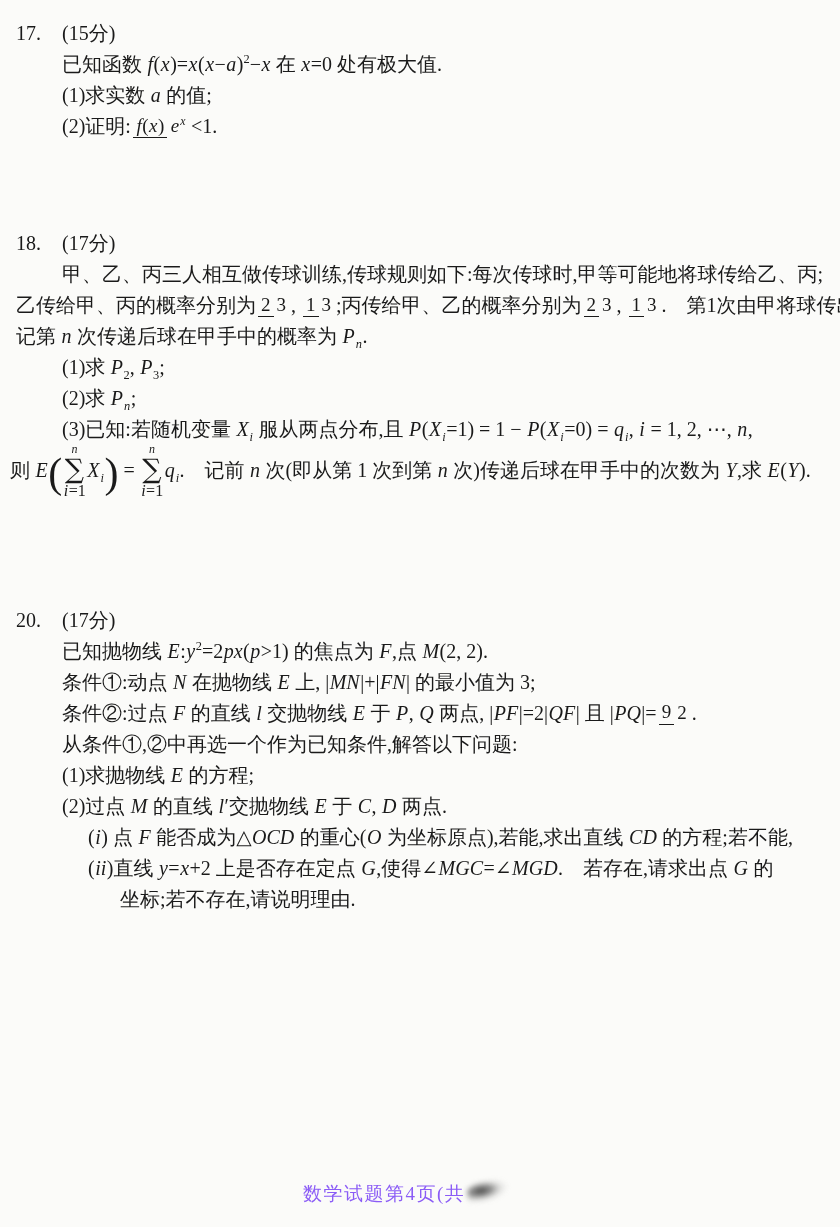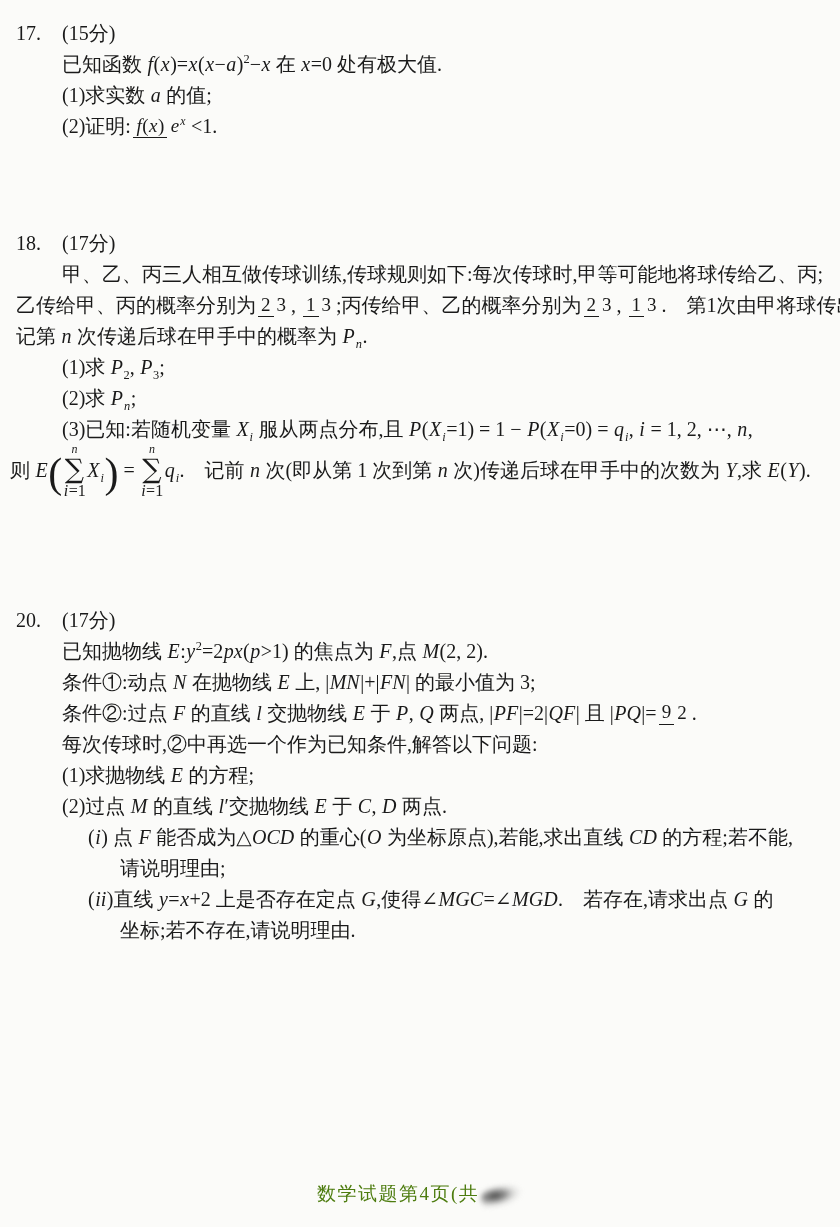--- a/index.html
+++ b/index.html
@@ -32,22 +32,22 @@
   .fr-d{padding:0 3px;}
   .sum{
     display:inline-flex;flex-direction:column;align-items:center;
     vertical-align:middle;line-height:1;margin:0 1px;transform:translateY(-2px);
   }
   .sum-t{font-size:12px;margin-bottom:1px;}
   .sum-s{font-size:27px;line-height:0.95;font-family:"DejaVu Serif",serif;}
   .sum-b{font-size:16px;margin-top:1px;}
   .bigp{font-size:2.1em;vertical-align:middle;line-height:0;font-weight:400;}
   .footer{
-    position:absolute;left:317px;top:1181px;display:flex;align-items:flex-end;
-    font-size:19px;color:#4d7c0f;letter-spacing:1.5px;white-space:nowrap;
+    position:absolute;left:303px;top:1181px;display:flex;align-items:flex-start;
+    font-size:19px;color:#8b5cf6;letter-spacing:1.5px;white-space:nowrap;
   }
   .smudge{
     display:inline-block;width:44px;height:21px;margin-left:2px;
     background:radial-gradient(ellipse 62% 55% at 32% 40%,
       rgba(45,45,45,0.9) 0%, rgba(80,80,80,0.6) 42%,
       rgba(130,130,130,0.25) 68%, rgba(160,160,160,0) 100%);
     filter:blur(2.5px);border-radius:50% 60% 70% 40%;transform:rotate(-10deg);
   }
 </style>
 </head>
@@ -108,25 +108,24 @@
     <div class="q-header">
       <span class="q-number">20.</span><span class="q-points">(17分)</span>
     </div>
     <div class="q-body">
           <div class="line ind-body">已知抛物线 <i>E</i>:<i>y</i><sup>2</sup>=2<i>px</i>(<i>p</i>&gt;1) 的焦点为 <i>F</i>,点 <i>M</i>(2, 2).</div>
           <div class="line ind-body">条件①:动点 <i>N</i> 在抛物线 <i>E</i> 上, |<i>MN</i>|+|<i>FN</i>| 的最小值为 3;</div>
           <div class="line ind-body">条件②:过点 <i>F</i> 的直线 <i>l</i> 交抛物线 <i>E</i> 于 <i>P</i>, <i>Q</i> 两点, |<i>PF</i>|=2|<i>QF</i>| 且 |<i>PQ</i>|=<span class="frac">
               <span class="fr-n">9</span>
               <span class="fr-d">2</span>
             </span>.</div>
-          <div class="line ind-body">每次传球时,②中再选一个作为已知条件,解答以下问题:</div>
+          <div class="line ind-body">从条件①,②中再选一个作为已知条件,解答以下问题:</div>
           <div class="line ind-body">(1)求抛物线 <i>E</i> 的方程;</div>
           <div class="line ind-body">(2)过点 <i>M</i> 的直线 <i>l</i>′交抛物线 <i>E</i> 于 <i>C</i>, <i>D</i> 两点.</div>
           <div class="line ind-sub">(<i>i</i>) 点 <i>F</i> 能否成为△<i>OCD</i> 的重心(<i>O</i> 为坐标原点),若能,求出直线 <i>CD</i> 的方程;若不能,</div>
-          <div class="line ind-subsub">请说明理由;</div>
           <div class="line ind-sub">(<i>ii</i>)直线 <i>y</i>=<i>x</i>+2 上是否存在定点 <i>G</i>,使得∠<i>MGC</i>=∠<i>MGD</i>.　若存在,请求出点 <i>G</i> 的</div>
           <div class="line ind-subsub">坐标;若不存在,请说明理由.</div>
         </div>
   </section>
 </div>
   <div class="footer">
     <span>数学试题第4页(共</span>
     <span class="smudge"></span>
   </div>
 </div>

